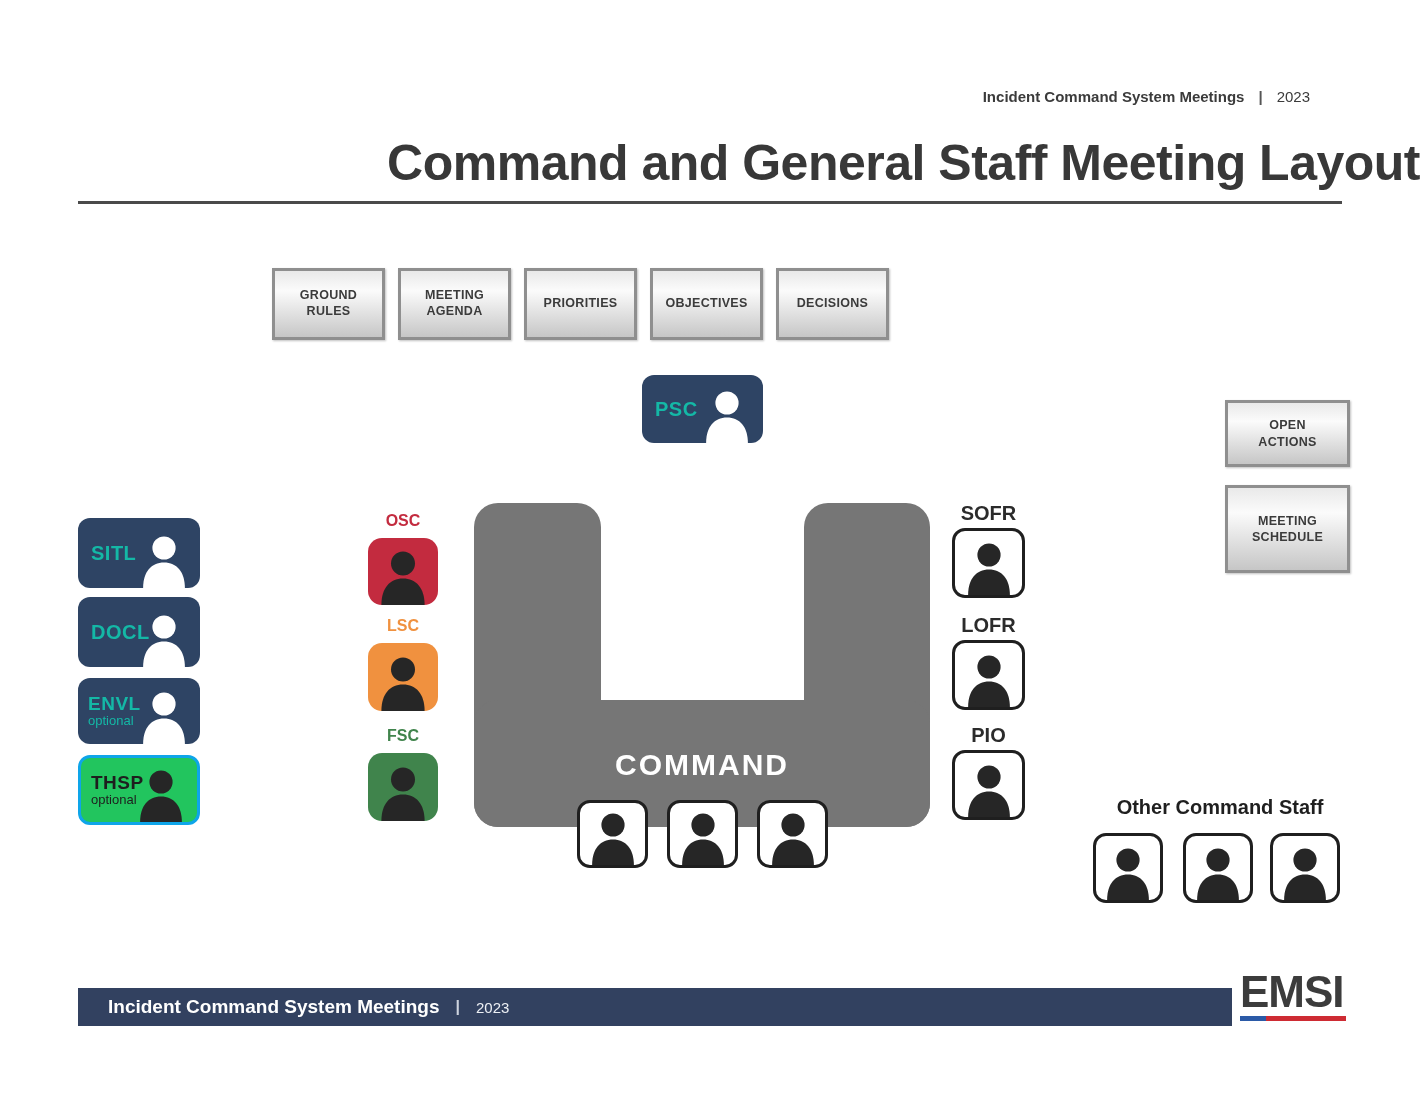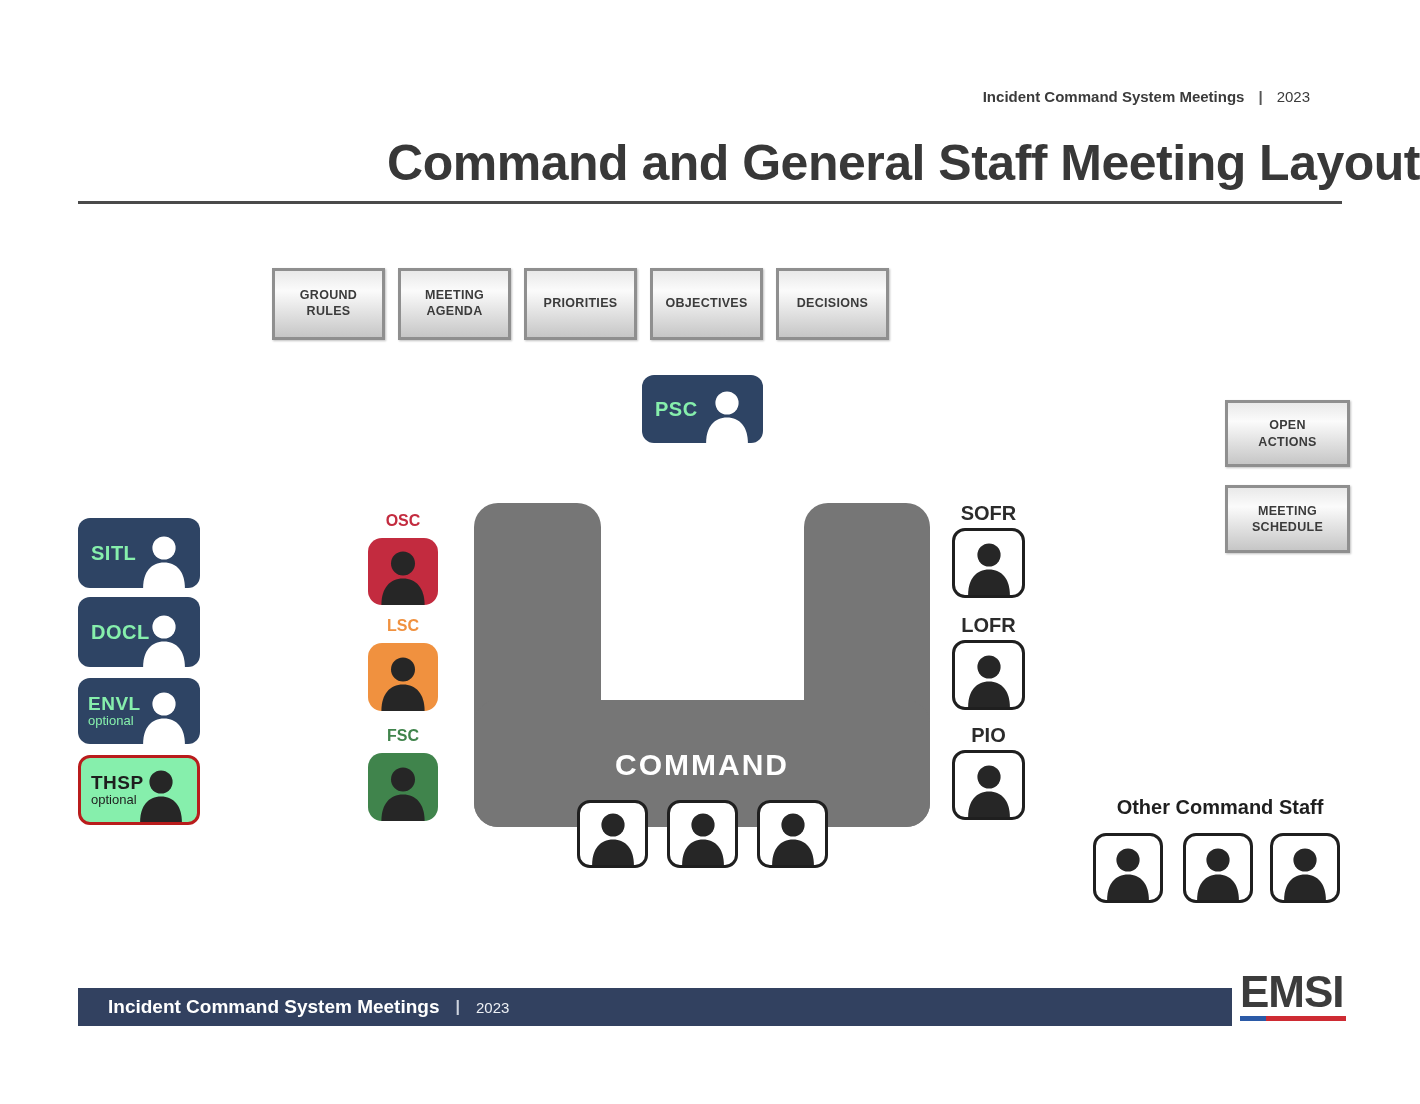--- a/index.html
+++ b/index.html
@@ -23,35 +23,35 @@
         background:linear-gradient(180deg,#e9e9e9 0%,#fbfbfb 30%,#c6c6c6 100%);
         display:flex;align-items:center;justify-content:center;text-align:center;
         font-size:12.5px;font-weight:bold;letter-spacing:0.3px;color:#3b3b3b;line-height:1.25;padding:2px 4px;
         box-shadow:1px 1px 2px rgba(0,0,0,0.25);}
   .sidebox{position:absolute;box-sizing:border-box;border:3px solid #8f8f8f;
         background:linear-gradient(180deg,#e9e9e9 0%,#fbfbfb 30%,#c6c6c6 100%);
         display:flex;align-items:center;justify-content:center;text-align:center;
         font-size:12.5px;font-weight:bold;letter-spacing:0.3px;color:#3b3b3b;line-height:1.3;padding:0 16px;
         box-shadow:1px 1px 2px rgba(0,0,0,0.25);}
   .sb-open{left:1225px;top:400px;width:125px;height:67px;}
-  .sb-sched{left:1225px;top:485px;width:125px;height:68px;}
+  .sb-sched{left:1225px;top:485px;width:125px;height:88px;}
 
   
   svg.person{position:absolute;pointer-events:none;}
 
   
   .hbadge{position:absolute;box-sizing:border-box;width:122px;height:70px;background:#2e4464;
-          border-radius:12px;color:#86efac;overflow:hidden;}
+          border-radius:12px;color:#14b8a6;overflow:hidden;}
   .hbadge .lbl{position:absolute;left:13px;top:50%;transform:translateY(-50%);
                font-size:20px;font-weight:bold;letter-spacing:0.5px;}
   .hbadge svg.person{right:7px;bottom:0;width:58px;height:58px;fill:#ffffff;}
   .hbadge .lbl2{position:absolute;left:10px;top:50%;transform:translateY(-50%);line-height:1.05;}
   .hbadge .lbl2 .main{font-size:19px;font-weight:bold;letter-spacing:0.5px;}
   .hbadge .lbl2 .note{font-size:13px;font-weight:normal;}
-  .hbadge.yellow{background:#86efac;border:3px solid #b91c1c;color:#1e1e1e;}
+  .hbadge.yellow{background:#22c55e;border:3px solid #0ea5e9;color:#1e1e1e;}
   .hbadge.yellow svg.person{fill:#262626;}
 
   
   .sq{position:absolute;width:70px;height:68px;border-radius:14px;overflow:hidden;}
   .sq svg.person{left:50%;transform:translateX(-50%);bottom:0;width:60px;height:60px;fill:#262626;}
   .sq-label{position:absolute;width:70px;text-align:center;font-size:16px;font-weight:bold;}
 
   
   .wbadge{position:absolute;box-sizing:border-box;background:#ffffff;border:3px solid #1f1f1f;
           border-radius:13px;overflow:hidden;}

